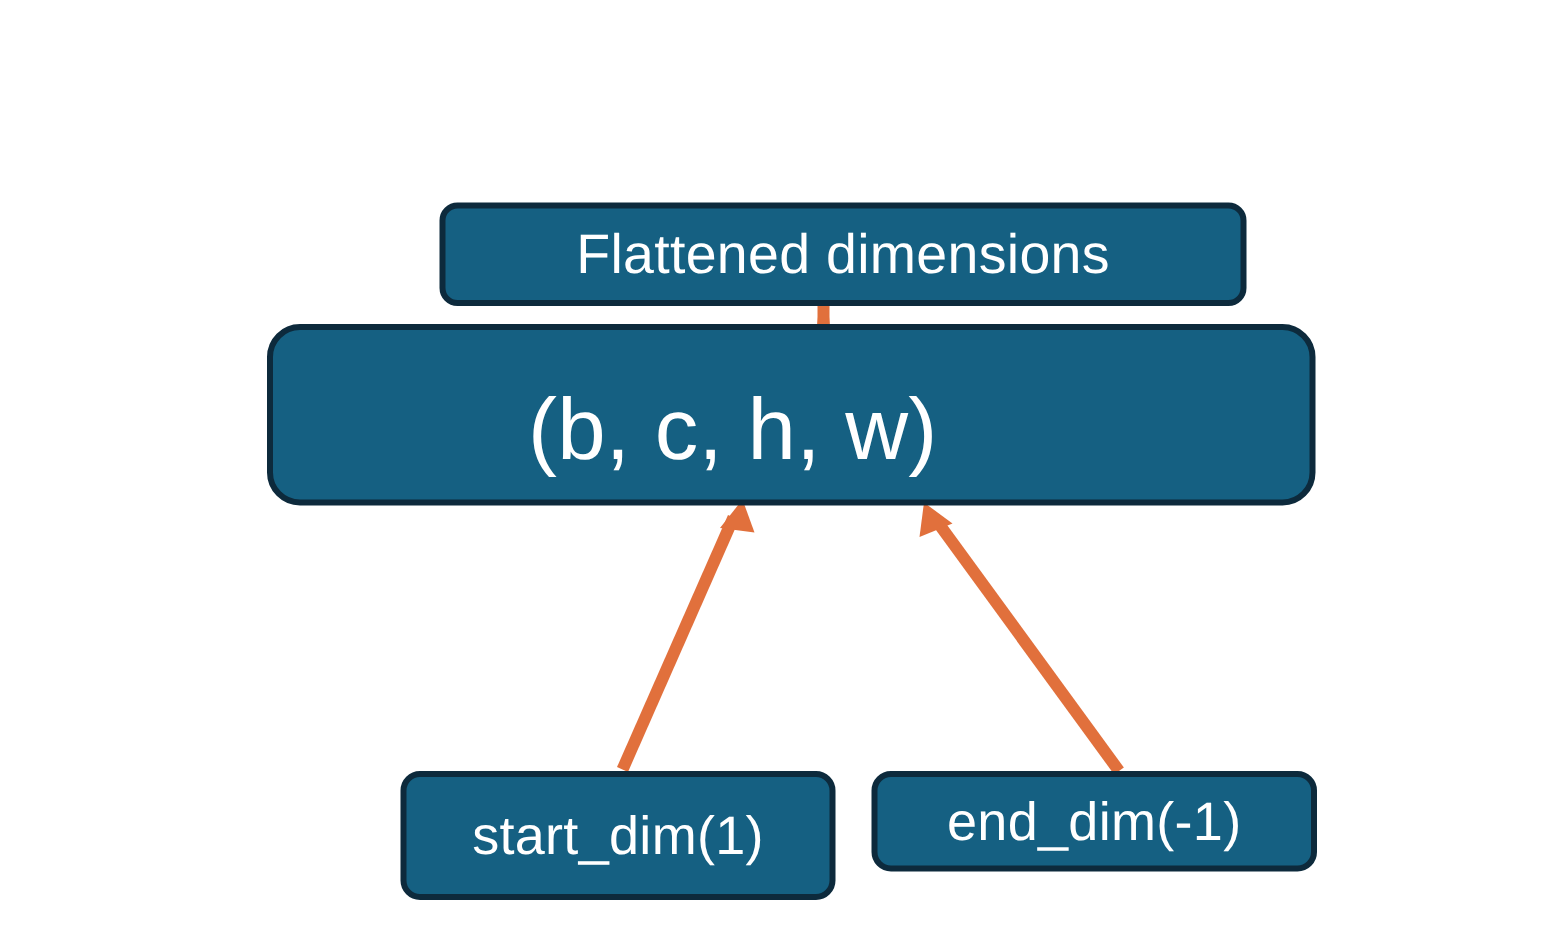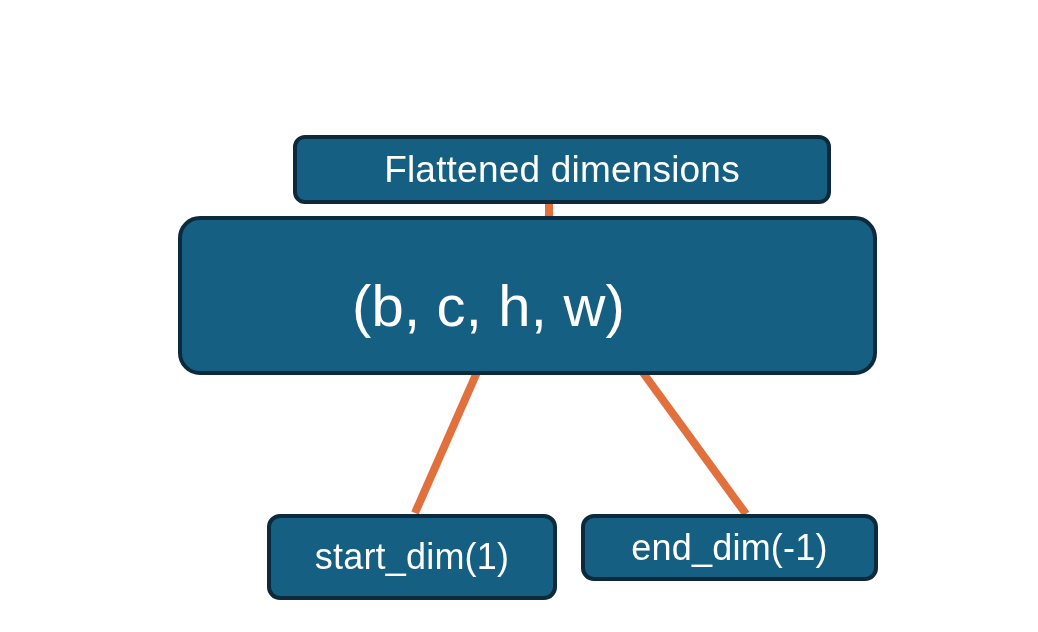--- a/index.html
+++ b/index.html
@@ -50,21 +50,21 @@
     width: 538px;
     height: 69px;
     border-radius: 12px;
     font-size: 37px;
     margin-top: 37px;
   }
   #box-shape {
     left: 178px;
     top: 216px;
     width: 699px;
-    height: 159px;
+    height: 121px;
     border-radius: 22px;
     font-size: 58px;
   }
   #box-shape .shape-label {
     position: relative;
     top: 10px;
     left: -39px;
   }
   #box-startdim {
     left: 267px;

